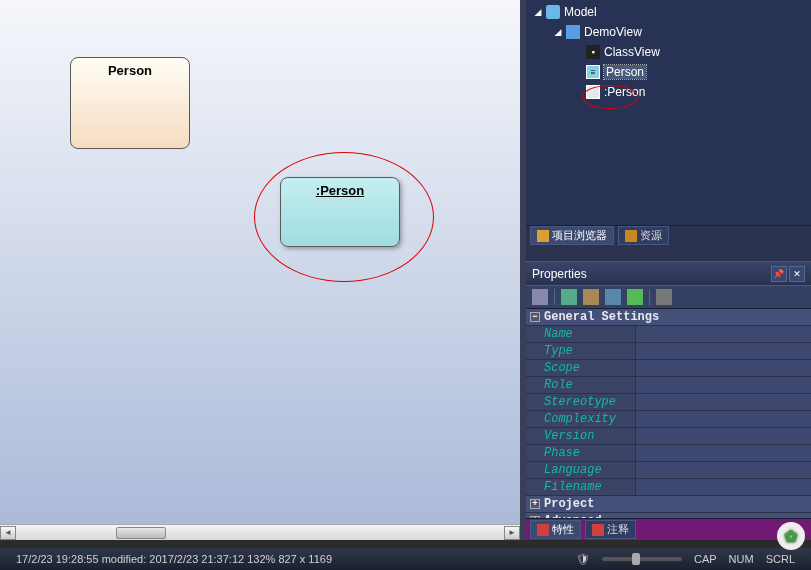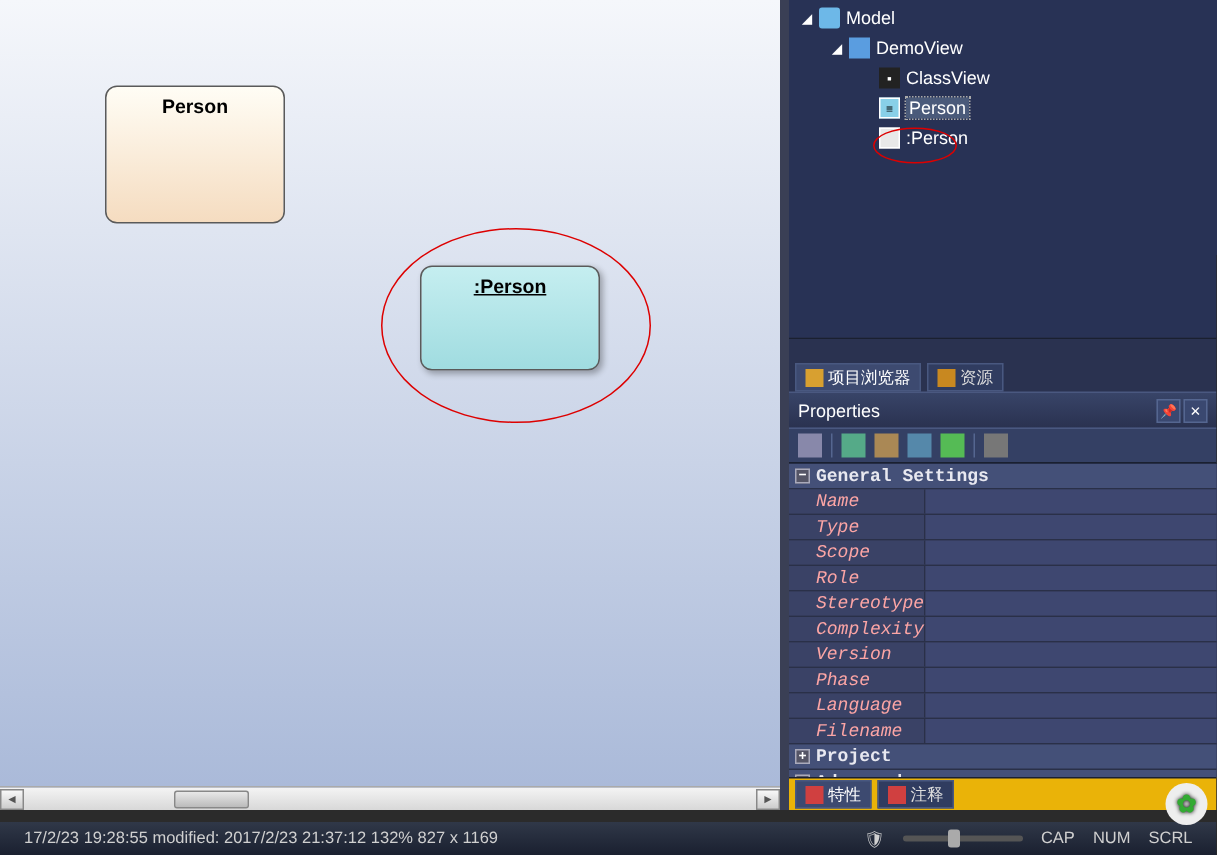--- a/index.html
+++ b/index.html
@@ -24,38 +24,38 @@
   .expander { width: 12px; height: 12px; display: inline-flex; align-items: center; justify-content: center; color: #fff; font-size: 9px; margin-right: 2px; }
   .tree-icon { width: 14px; height: 14px; display: inline-flex; align-items: center; justify-content: center; margin-right: 4px; }
   .ic-model { background: #6db8e8; border-radius: 2px; }
   .ic-view { background: #5a9de0; }
   .ic-classview { background: #222; color: #fff; font-size: 9px; }
   .ic-class { background: #88d0e8; border: 1px solid #fff; font-size: 8px; color: #000; }
   .ic-object { background: #e8e8e8; border: 1px solid #fff; }
   .tree-label { color: #fff; }
   .tree-row.selected .tree-label { background: #4a5a7a; outline: 1px dotted #aaa; padding: 0 2px; }
   .red-ellipse-tree { position: absolute; border: 1px solid #d00; border-radius: 50%; pointer-events: none; width: 56px; height: 24px; }
-  .tabs-bottom { height: 36px; background: #2a3250; display: flex; align-items: flex-end; border-top: 1px solid #1a2030; padding: 0 4px; gap: 4px; }
+  .tabs-bottom { height: 36px; background: #2a3250; display: flex; align-items: flex-start; border-top: 1px solid #1a2030; padding: 0 4px; gap: 4px; }
   .tab-btn { display: flex; align-items: center; padding: 1px 6px; color: #ddd; font-size: 11px; border: 1px solid #495880; background: #303c60; gap: 3px; }
   .tab-btn.active { background: #3d4a70; color: #fff; }
   .tab-btn .mini-ic { width: 12px; height: 12px; background: #d8a030; }
   .tab-btn .mini-ic2 { width: 12px; height: 12px; background: #c88820; }
   .props-header { height: 24px; background: linear-gradient(to bottom,#384468,#2a3250); color: #fff; display: flex; align-items: center; padding: 0 6px; font-size: 12px; justify-content: space-between; border-top: 1px solid #4a5880; }
   .props-header .tools { display: flex; gap: 2px; }
   .props-header .tools .tbtn { width: 16px; height: 16px; background: #3a4870; border: 1px solid #556690; font-size: 9px; text-align: center; line-height: 14px; }
   .toolbar-row { height: 24px; background: #344064; display: flex; align-items: center; gap: 6px; padding: 0 6px; border-top: 1px solid #4a5880; border-bottom: 1px solid #1a2030; }
   .toolbar-row .ic { width: 16px; height: 16px; display: inline-block; }
   .toolbar-row .sep { width: 1px; height: 16px; background: #556690; }
   .props-grid { flex: 1; background: #333856; overflow: auto; font-family: "Courier New", monospace; font-size: 12px; }
   .group-row { background: #445078; color: #e8e8f0; font-weight: bold; padding: 1px 4px; display: flex; align-items: center; gap: 4px; border-bottom: 1px solid #2a3048; }
   .group-row .gexp { width: 10px; height: 10px; border: 1px solid #aab; background: #556; color: #fff; font-size: 9px; text-align: center; line-height: 9px; }
   .prop-row { display: flex; border-bottom: 1px solid #2a3048; }
-  .prop-name { width: 91px; background: #3a4266; color: #fca5a5; padding: 1px 6px 1px 18px; border-right: 1px solid #2a3048; font-style: italic; }
+  .prop-name { width: 110px; background: #3a4266; color: #14b8a6; padding: 1px 6px 1px 18px; border-right: 1px solid #2a3048; font-style: italic; }
   .prop-val { flex: 1; background: #3e4770; padding: 1px 6px; }
-  .props-tabs { height: 22px; background: #eab308; display: flex; align-items: center; padding: 3px 4px; gap: 4px; border-top: 1px solid #1a2030; }
+  .props-tabs { height: 22px; background: #701a75; display: flex; align-items: center; padding: 3px 4px; gap: 4px; border-top: 1px solid #1a2030; }
   .status-bar { position: absolute; bottom: 0; left: 0; width: 811px; height: 22px; background: linear-gradient(to bottom,#303848,#1a2030); color: #d0d0d0; display: flex; align-items: center; font-size: 11px; padding: 0 16px; justify-content: space-between; white-space: nowrap; }
   .status-left { overflow: hidden; text-overflow: ellipsis; }
   .status-right { display: flex; align-items: center; gap: 12px; }
   .slider-track { width: 80px; height: 4px; background: #555; position: relative; border-radius: 2px; }
   .slider-thumb { width: 8px; height: 12px; background: #aaa; position: absolute; top: -4px; left: 30px; border-radius: 2px; }
   .watermark { position: absolute; right: 6px; bottom: 20px; color: #fff; font-size: 18px; font-weight: bold; display: flex; align-items: center; gap: 4px; text-shadow: 0 0 3px #000; z-index: 99; }
   .watermark .wx-ic { width: 28px; height: 28px; border-radius: 50%; background: #eee; display: flex; align-items: center; justify-content: center; color: #3a3; font-size: 16px; }
 </style>
 </head>
 <body>

